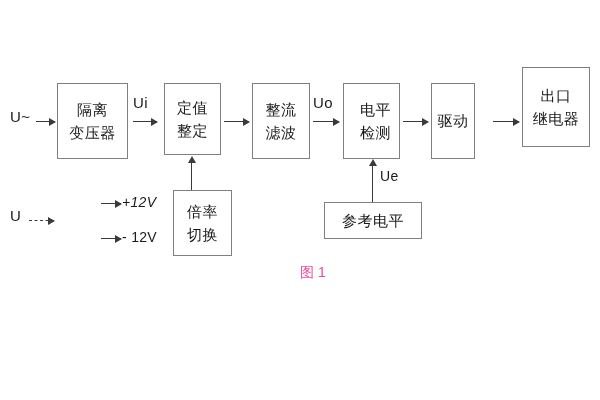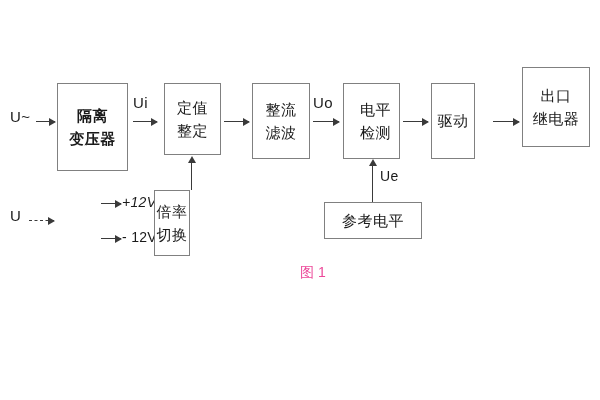--- a/index.html
+++ b/index.html
@@ -89,21 +89,21 @@
   }
 </style>
 </head>
 <body>
 
 <div id="canvas">
 
   <div class="label" style="left:10px; top:108px;">U~</div>
   <div class="arrow-h" style="left:36px; top:121px; width:19px;"></div>
 
-  <div class="block" style="left:57px; top:83px; width:71px; height:88px;font-weight:bold;">
+  <div class="block" style="left:57px; top:83px; width:71px; height:76px;">
     <span class="ln">隔离</span>
     <span class="ln">变压器</span>
   </div>
 
   <div class="label" style="left:133px; top:94px;">Ui</div>
   <div class="arrow-h" style="left:133px; top:121px; width:24px;"></div>
 
   <div class="block" style="left:164px; top:83px; width:57px; height:72px;">
     <span class="ln">定值</span>
     <span class="ln">整定</span>
@@ -140,21 +140,21 @@
   <div class="label" style="left:10px; top:207px;">U</div>
   <div class="arrow-h dashed" style="left:29px; top:220px; width:25px;"></div>
 
 
   <div class="arrow-h" style="left:101px; top:203px; width:20px;"></div>
   <div class="label label-sm" style="left:122px; top:194px;font-style:italic;">+12V</div>
 
   <div class="arrow-h" style="left:101px; top:238px; width:20px;"></div>
   <div class="label label-sm" style="left:122px; top:229px;">- 12V</div>
 
-  <div class="block" style="left:154px; top:190px; width:36px; height:66px;">
+  <div class="block" style="left:173px; top:190px; width:59px; height:66px;">
     <span class="ln">倍率</span>
     <span class="ln">切换</span>
   </div>
 
   <div class="arrow-v" style="left:191px; top:163px; height:27px;"></div>
 
   <div class="block" style="left:324px; top:202px; width:98px; height:37px;">
     <span class="ln">参考电平</span>
   </div>
 

